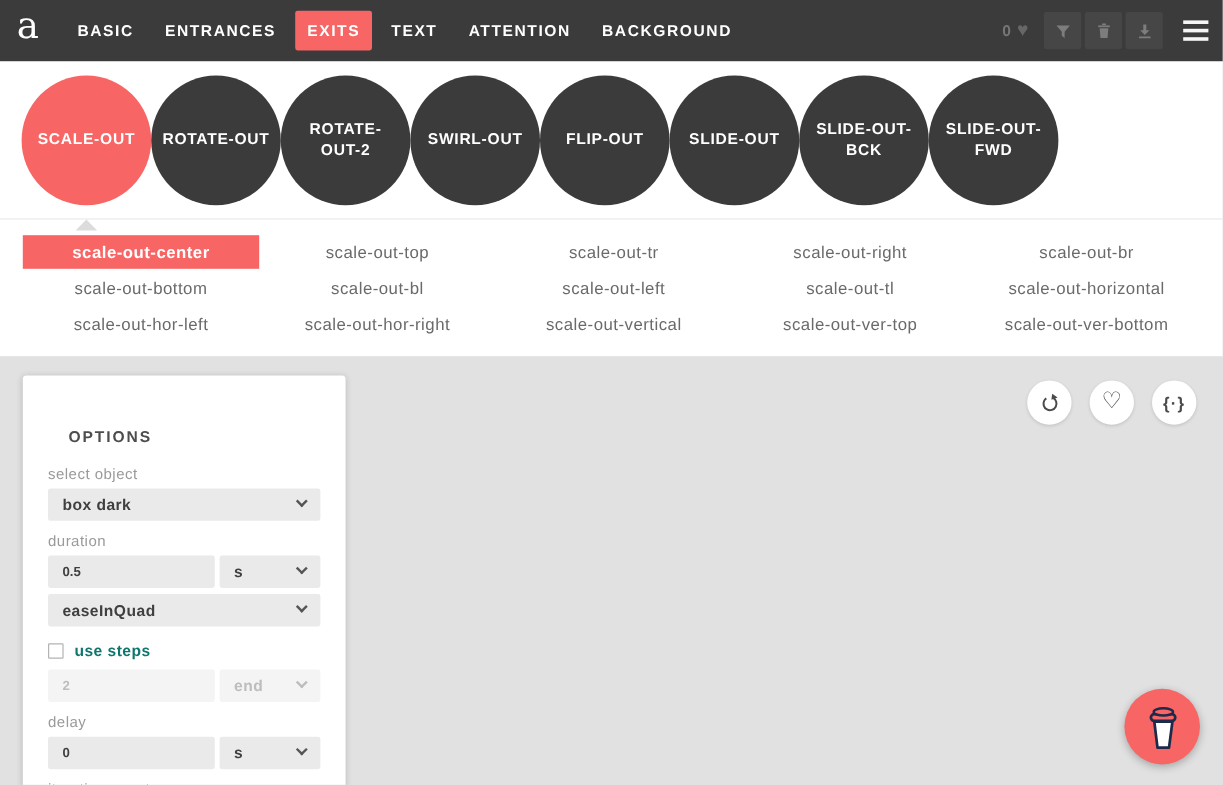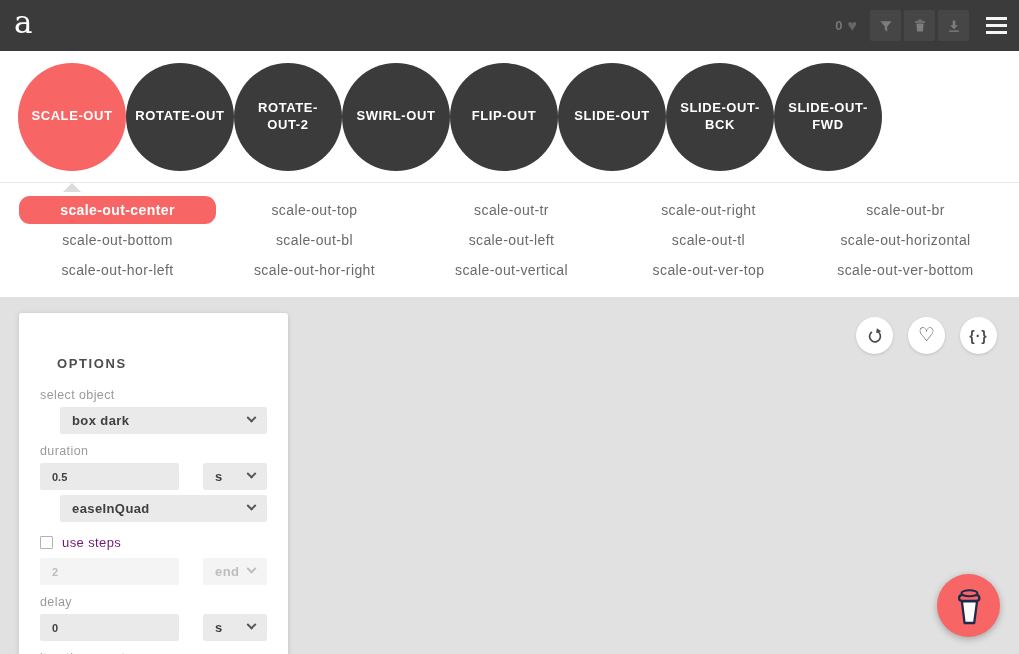--- a/index.html
+++ b/index.html
@@ -65,57 +65,57 @@
     border-bottom: 9px solid #dcdcdc;
   }
   .variants-grid {
     display: grid; grid-template-columns: repeat(5, 1fr); grid-auto-rows: 30px;
     align-items: center; justify-items: center; width: 985px;
   }
   .variant {
     color: #6a6a6a; font-size: 14px; letter-spacing: 0.4px; cursor: pointer;
   }
   .variant.selected {
-    justify-self: stretch; height: 28px; border-radius: 11px;
+    justify-self: stretch; height: 28px; border-radius: 0;
     background: #f76565; color: #fff; font-weight: bold;
     display: flex; align-items: center; justify-content: center;
   }
 
   
   .main { position: relative; height: 357px; background: #e1e1e1; }
 
   .options-panel {
     position: absolute; left: 19px; top: 16px; width: 269px; height: 620px;
     background: #fff; border-radius: 3px; box-shadow: 0 1px 5px rgba(0,0,0,0.16);
     padding: 26px 21px 0 21px;
   }
   .options-title {
     margin: 17px; font-size: 13px; font-weight: bold; letter-spacing: 1.6px; color: #4d4d4d;
   }
   .field-label { margin: 10px 0 0; font-size: 12.5px; color: #9a9a9a; letter-spacing: 0.4px; }
   .select {
     margin-top: 5px; height: 27px; background: #eaeaea; border-radius: 2px;
     display: flex; align-items: center; justify-content: space-between;
     padding: 0 12px; cursor: pointer;
-    font-size: 13px; font-weight: bold; color: #3f3f3f; letter-spacing: 0.4px; margin-left: 20px;
+    font-size: 13px; font-weight: bold; color: #3f3f3f; letter-spacing: 0.4px;
   }
   .chev {
     width: 7px; height: 7px; border-right: 2px solid #555; border-bottom: 2px solid #555;
     transform: rotate(45deg) translate(-2px,-2px); flex: 0 0 auto;
   }
   .input-row { display: flex; gap: 4px; margin-top: 5px; }
   .text-input {
     width: 139px; height: 27px; background: #eaeaea; border: 0; border-radius: 2px;
     padding: 0 12px; font-family: "Liberation Sans", sans-serif;
     font-size: 11px; font-weight: bold; color: #3f3f3f;
   }
   .unit-select { flex: 1; margin-top: 0; }
   .checkbox-row { display: flex; align-items: center; gap: 9px; margin-top: 13px; cursor: pointer; }
   .checkbox { width: 13px; height: 13px; border: 1px solid #b3b3b3; border-radius: 1px; background: #fff; }
-  .checkbox-label { font-size: 13px; color: #701a75; letter-spacing: 0.4px; }
+  .checkbox-label { font-size: 13px; color: #0f766e; letter-spacing: 0.4px; font-weight: bold; }
   .steps-row { margin-top: 8px; }
   .disabled-field { background: #f4f4f4 !important; color: #bdbdbd !important; cursor: default; }
   .disabled-field .chev { border-color: #bdbdbd; }
 
   .preview-actions { position: absolute; top: 20px; right: 22px; display: flex; gap: 15px; }
   .action-btn {
     width: 37px; height: 37px; border-radius: 50%; background: #fff;
     box-shadow: 0 1px 3px rgba(0,0,0,0.14); cursor: pointer;
     display: flex; align-items: center; justify-content: center;
     color: #4a4a4a;
@@ -127,20 +127,28 @@
     position: absolute; right: 19px; bottom: 17px; width: 63px; height: 63px;
     border-radius: 50%; background: #f76565; box-shadow: 0 2px 7px rgba(0,0,0,0.28);
     display: flex; align-items: center; justify-content: center; cursor: pointer;
   }
 </style>
 </head>
 <body>
 
 <div class="navbar">
   <div class="logo">a</div>
+  <div class="nav-items">
+    <div class="nav-item">BASIC</div>
+    <div class="nav-item">ENTRANCES</div>
+    <div class="nav-item active">EXITS</div>
+    <div class="nav-item">TEXT</div>
+    <div class="nav-item">ATTENTION</div>
+    <div class="nav-item">BACKGROUND</div>
+  </div>
   <div class="nav-right">
     <div class="fav-count">
       <span>0</span>
       <span class="heart">♥</span>
     </div>
     <div class="tool-btn">
       <svg width="16" height="16" viewBox="0 0 20 20">
           <path d="M3 4 h14 l-5.5 6.5 v6.5 l-3 -2.3 v-4.2 Z"></path>
         </svg>
     </div>

